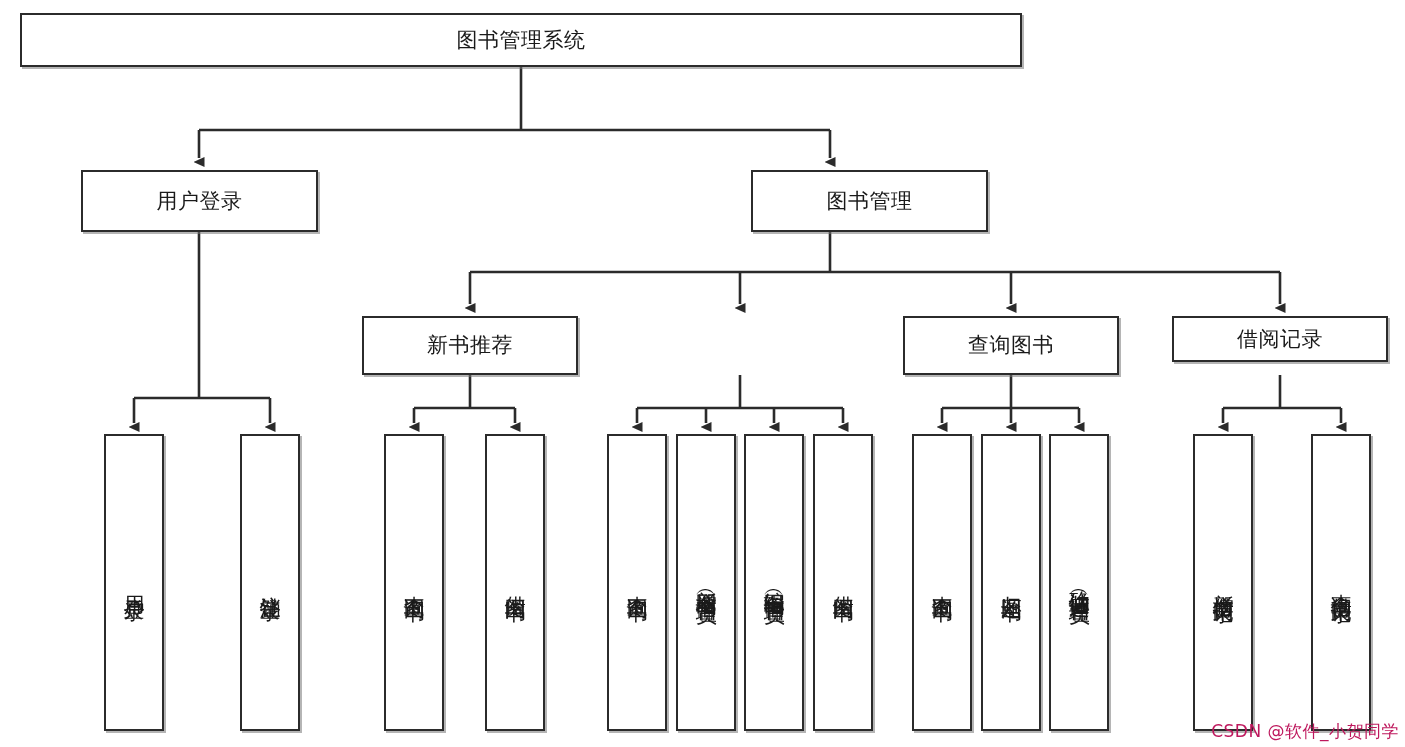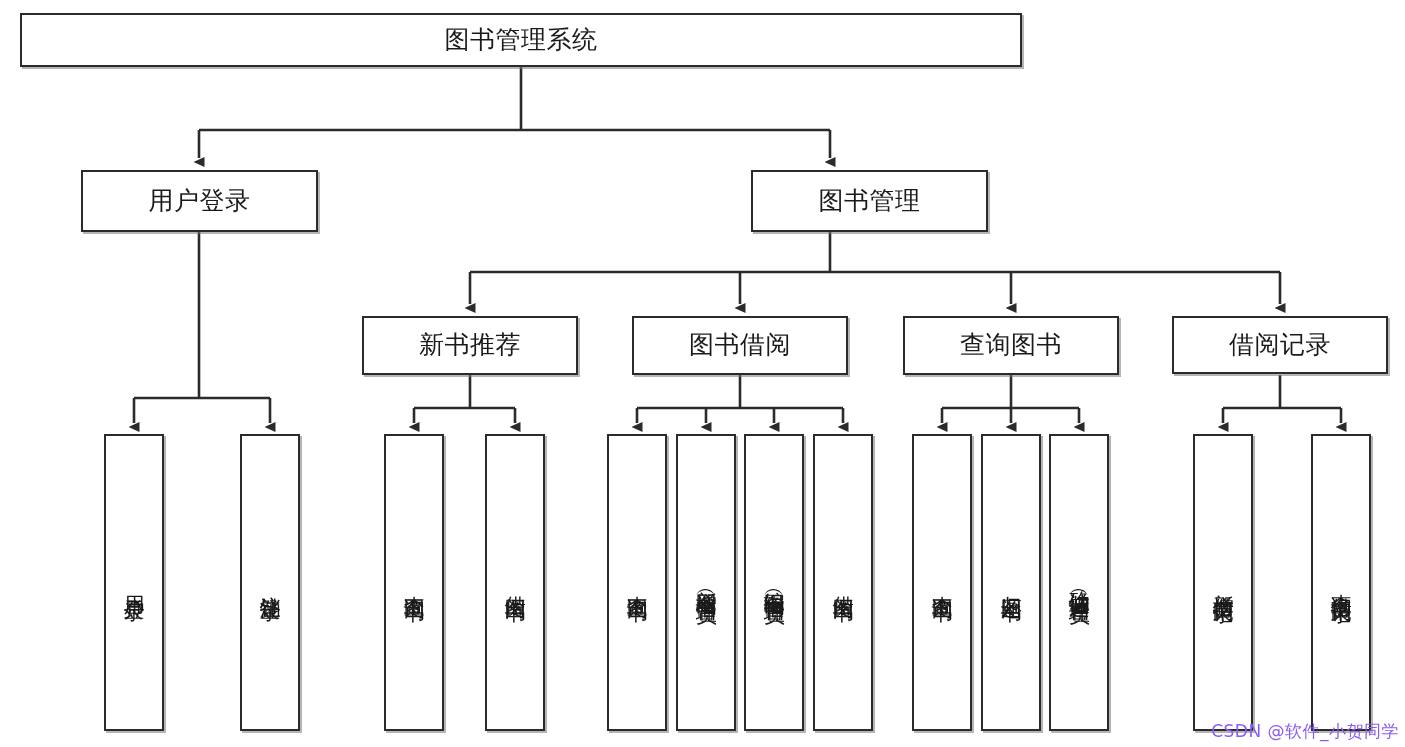--- a/index.html
+++ b/index.html
@@ -17,21 +17,21 @@
     border:2px solid #2b2b2b;
     display:flex;
     align-items:center;
     justify-content:center;
     color:#1a1a1a;
   }
   .node.shadowed{
     box-shadow:2px 2px 0 0 rgba(120,120,120,.55);
   }
   .node .lbl{
-    font-size:25px;
+    font-size:21px;
     line-height:1.15;
     letter-spacing:.5px;
     white-space:nowrap;
     text-align:center;
   }
   .node.leaf{
     align-items:center;
     justify-content:center;
     padding:8px 2px;
   }
@@ -41,21 +41,21 @@
     font-size:21px;
     line-height:1.35;
     letter-spacing:2px;
     white-space:normal;
     max-height:100%;
   }
   .watermark{
     position:absolute;
     right:6px;bottom:4px;
     font-size:17px;
-    color:#8b5cf6;
+    color:#be185d;
     letter-spacing:.5px;
     white-space:nowrap;
     font-family:"DejaVu Sans","Liberation Sans",sans-serif;
     pointer-events:none;
   }
 </style>
 </head>
 <body>
 
 <div id="stage">
@@ -117,27 +117,24 @@
   <div class="node shadowed" style="left:81px;top:170px;width:237px;height:62px;">
     <span class="lbl">用户登录</span>
   </div>
   <div class="node shadowed" style="left:711px;top:170px;width:237px;height:62px;margin-left:40px;">
     <span class="lbl">图书管理</span>
   </div>
 
   <div class="node shadowed" style="left:362px;top:316px;width:216px;height:59px;font-family:Liberation Serif, serif;">
     <span class="lbl">新书推荐</span>
   </div>
-  <div class="node shadowed" style="left:632px;top:316px;width:216px;height:59px;">
-    <span class="lbl">图书借阅</span>
-  </div>
   <div class="node shadowed" style="left:903px;top:316px;width:216px;height:59px;">
     <span class="lbl">查询图书</span>
   </div>
-  <div class="node shadowed" style="left:1172px;top:316px;width:216px;height:58px;justify-content:center;">
+  <div class="node shadowed" style="left:1172px;top:316px;width:216px;height:46px;justify-content:center;">
     <span class="lbl">借阅记录</span>
   </div>
 
   <div class="node leaf shadowed" style="left:104px;top:434px;width:60px;height:297px;">
     <span class="lbl">用户登录</span>
   </div>
   <div class="node leaf shadowed" style="left:240px;top:434px;width:60px;height:297px;">
     <span class="lbl">注销登录</span>
   </div>
 

